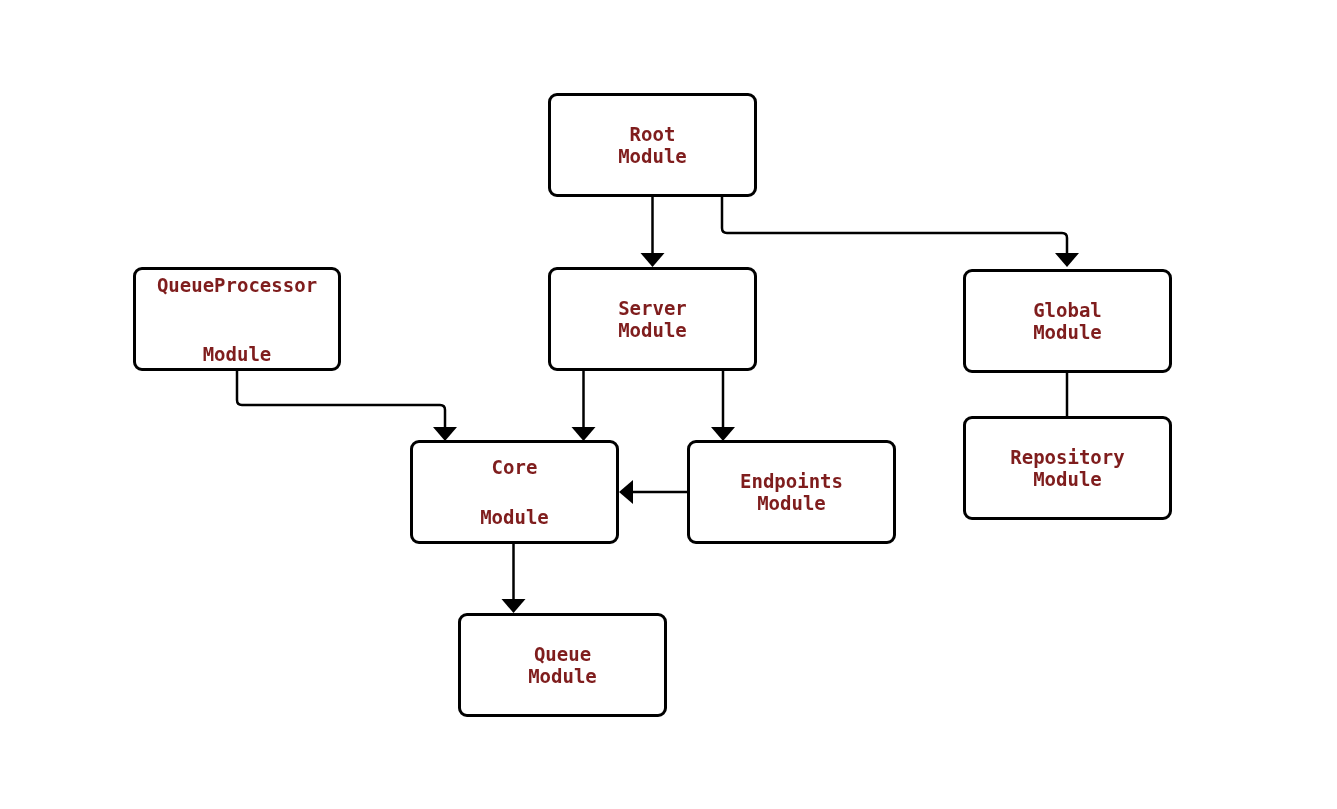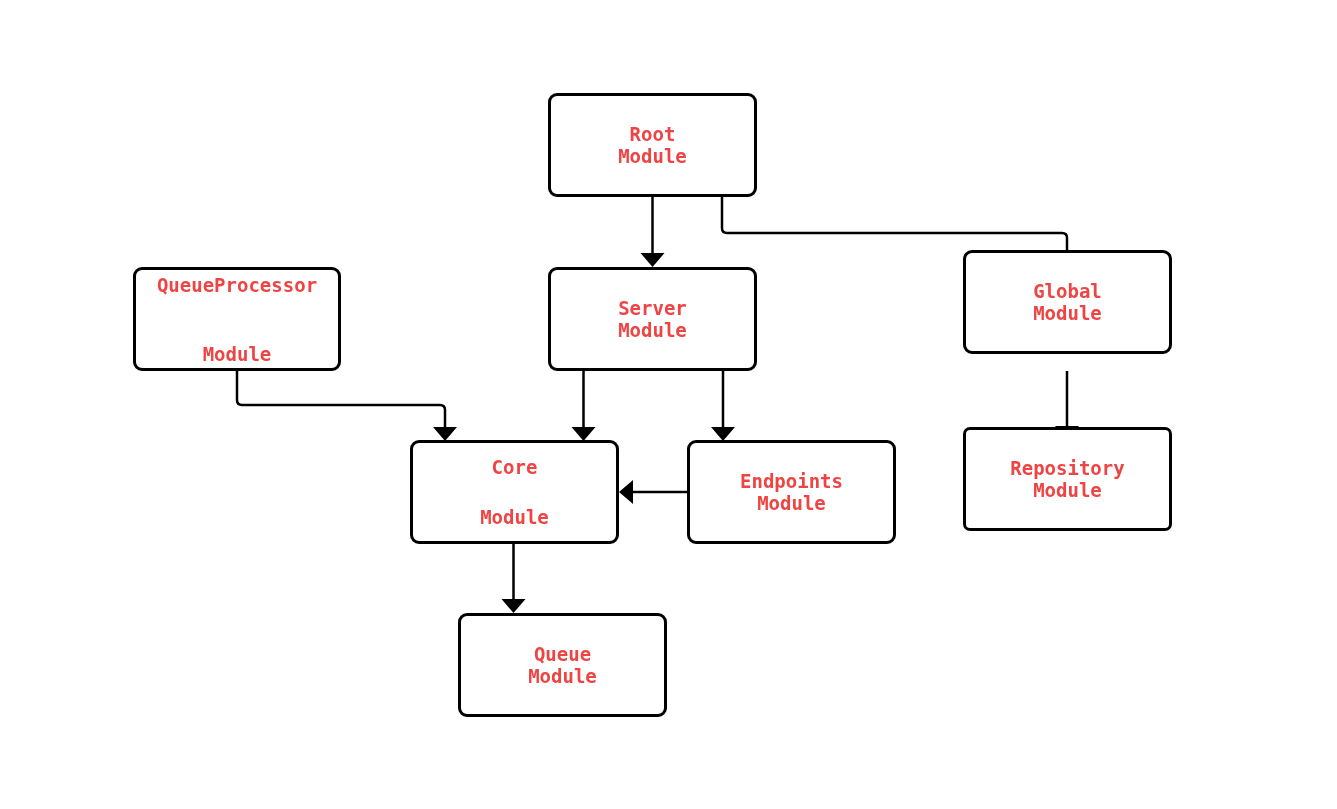--- a/index.html
+++ b/index.html
@@ -37,21 +37,21 @@
     width: 209px;
     height: 104px;
     background: #ffffff;
     border: 3px solid #000000;
     border-radius: 9px;
     display: flex;
     flex-direction: column;
     align-items: center;
     justify-content: center;
     text-align: center;
-    color: #ef4444;
+    color: #7f1d1d;
     font-size: 19px;
     font-weight: 700;
     line-height: 22px;
     white-space: nowrap;
   }
 </style>
 </head>
 <body>
 
 <div class="canvas">
@@ -107,36 +107,36 @@
   <div class="node" style="left:133px; top:267px; width:208px;gap:47px;">
     <span>QueueProcessor</span>
     <span>Module</span>
   </div>
 
   <div class="node" style="left:548px; top:267px;">
     <span>Server</span>
     <span>Module</span>
   </div>
 
-  <div class="node" style="left:963px; top:250px;">
+  <div class="node" style="left:963px; top:269px;">
     <span>Global</span>
     <span>Module</span>
   </div>
 
   <div class="node" style="left:410px; top:440px;gap:28px;">
     <span>Core</span>
     <span>Module</span>
   </div>
 
   <div class="node" style="left:687px; top:440px;">
     <span>Endpoints</span>
     <span>Module</span>
   </div>
 
-  <div class="node" style="left:963px; top:427px;border-radius:7px;">
+  <div class="node" style="left:963px; top:416px;">
     <span>Repository</span>
     <span>Module</span>
   </div>
 
   <div class="node" style="left:410px; top:613px;margin-left:48px;">
     <span>Queue</span>
     <span>Module</span>
   </div>
 
 </div>

